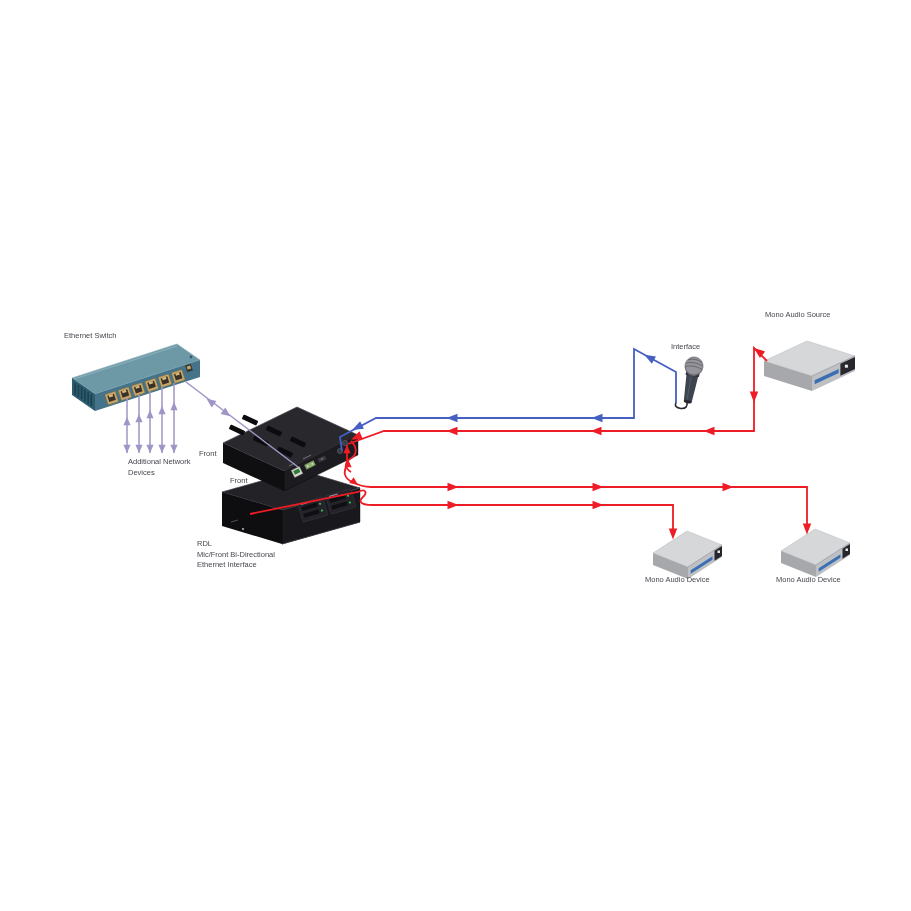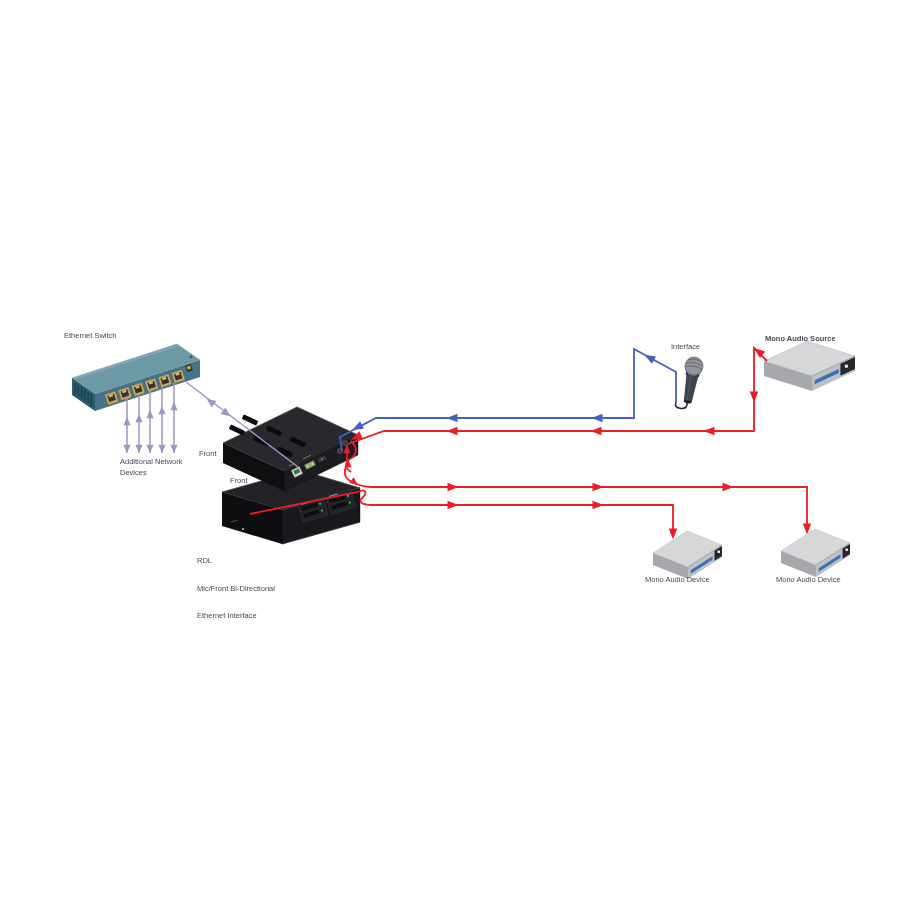--- a/index.html
+++ b/index.html
@@ -1,21 +1,21 @@
 <!DOCTYPE html>
 <html><head>
 <meta charset="utf-8">
 <style>
   html,body{margin:0;padding:0;background:#ffffff;}
   #stage{position:relative;width:911px;height:811px;background:#ffffff;overflow:hidden;
          font-family:"Liberation Sans", sans-serif;}
   #diagram-svg{position:absolute;left:0;top:0;}
   .lbl{position:absolute;font-size:7.5px;line-height:10.5px;color:#47474f;white-space:nowrap;}
   .lbl.wrap{white-space:normal;}
-  .caption div{white-space:nowrap;margin-top:17px;}
+  .caption div{white-space:nowrap;}
 </style>
 </head>
 <body>
 
 <div id="stage">
 
 <svg id="diagram-svg" width="911" height="911" viewBox="0 0 911 911">
 
   <g>
     <polygon points="222,492 300,470 360,488 282,510" fill="#232327" stroke="#3e3e44" stroke-width="0.7"></polygon>
@@ -219,33 +219,33 @@
     <polygon points="-6.5,0 4.5,-4.2 4.5,4.2" transform="translate(727,487) rotate(180)"></polygon>
     <polygon points="-6.5,0 4.5,-4.2 4.5,4.2" transform="translate(807,528) rotate(-90)"></polygon>
     <polygon points="-6.5,0 4.5,-4.2 4.5,4.2" transform="translate(452,505) rotate(180)"></polygon>
     <polygon points="-6.5,0 4.5,-4.2 4.5,4.2" transform="translate(597,505) rotate(180)"></polygon>
     <polygon points="-6.5,0 4.5,-4.2 4.5,4.2" transform="translate(673,533) rotate(-90)"></polygon>
   </g>
 </svg>
 
 <div class="lbl" style="left:64px;top:331px;">Ethernet Switch</div>
 
-<div class="lbl wrap" style="left:120px;top:457px;width:68px;">Additional Network Devices</div>
+<div class="lbl wrap" style="left:128px;top:457px;width:68px;">Additional Network Devices</div>
 
 <div class="lbl" style="left:199px;top:449px;">Front</div>
 
 <div class="lbl" style="left:198px;top:476px;padding-left:32px;">Front</div>
 
 <div class="lbl caption" style="left:197px;top:539px;">
   <div>RDL</div>
   <div>Mic/Front Bi-Directional</div>
   <div>Ethernet Interface</div>
 </div>
 
 <div class="lbl" style="left:671px;top:342px;">Interface</div>
 
-<div class="lbl" style="left:765px;top:334px;font-weight:bold;">Mono Audio Source</div>
+<div class="lbl" style="left:765px;top:310px;">Mono Audio Source</div>
 
 <div class="lbl" style="left:645px;top:575px;">Mono Audio Device</div>
 
 <div class="lbl" style="left:776px;top:575px;">Mono Audio Device</div>
 
 </div>
 
 </body></html>

